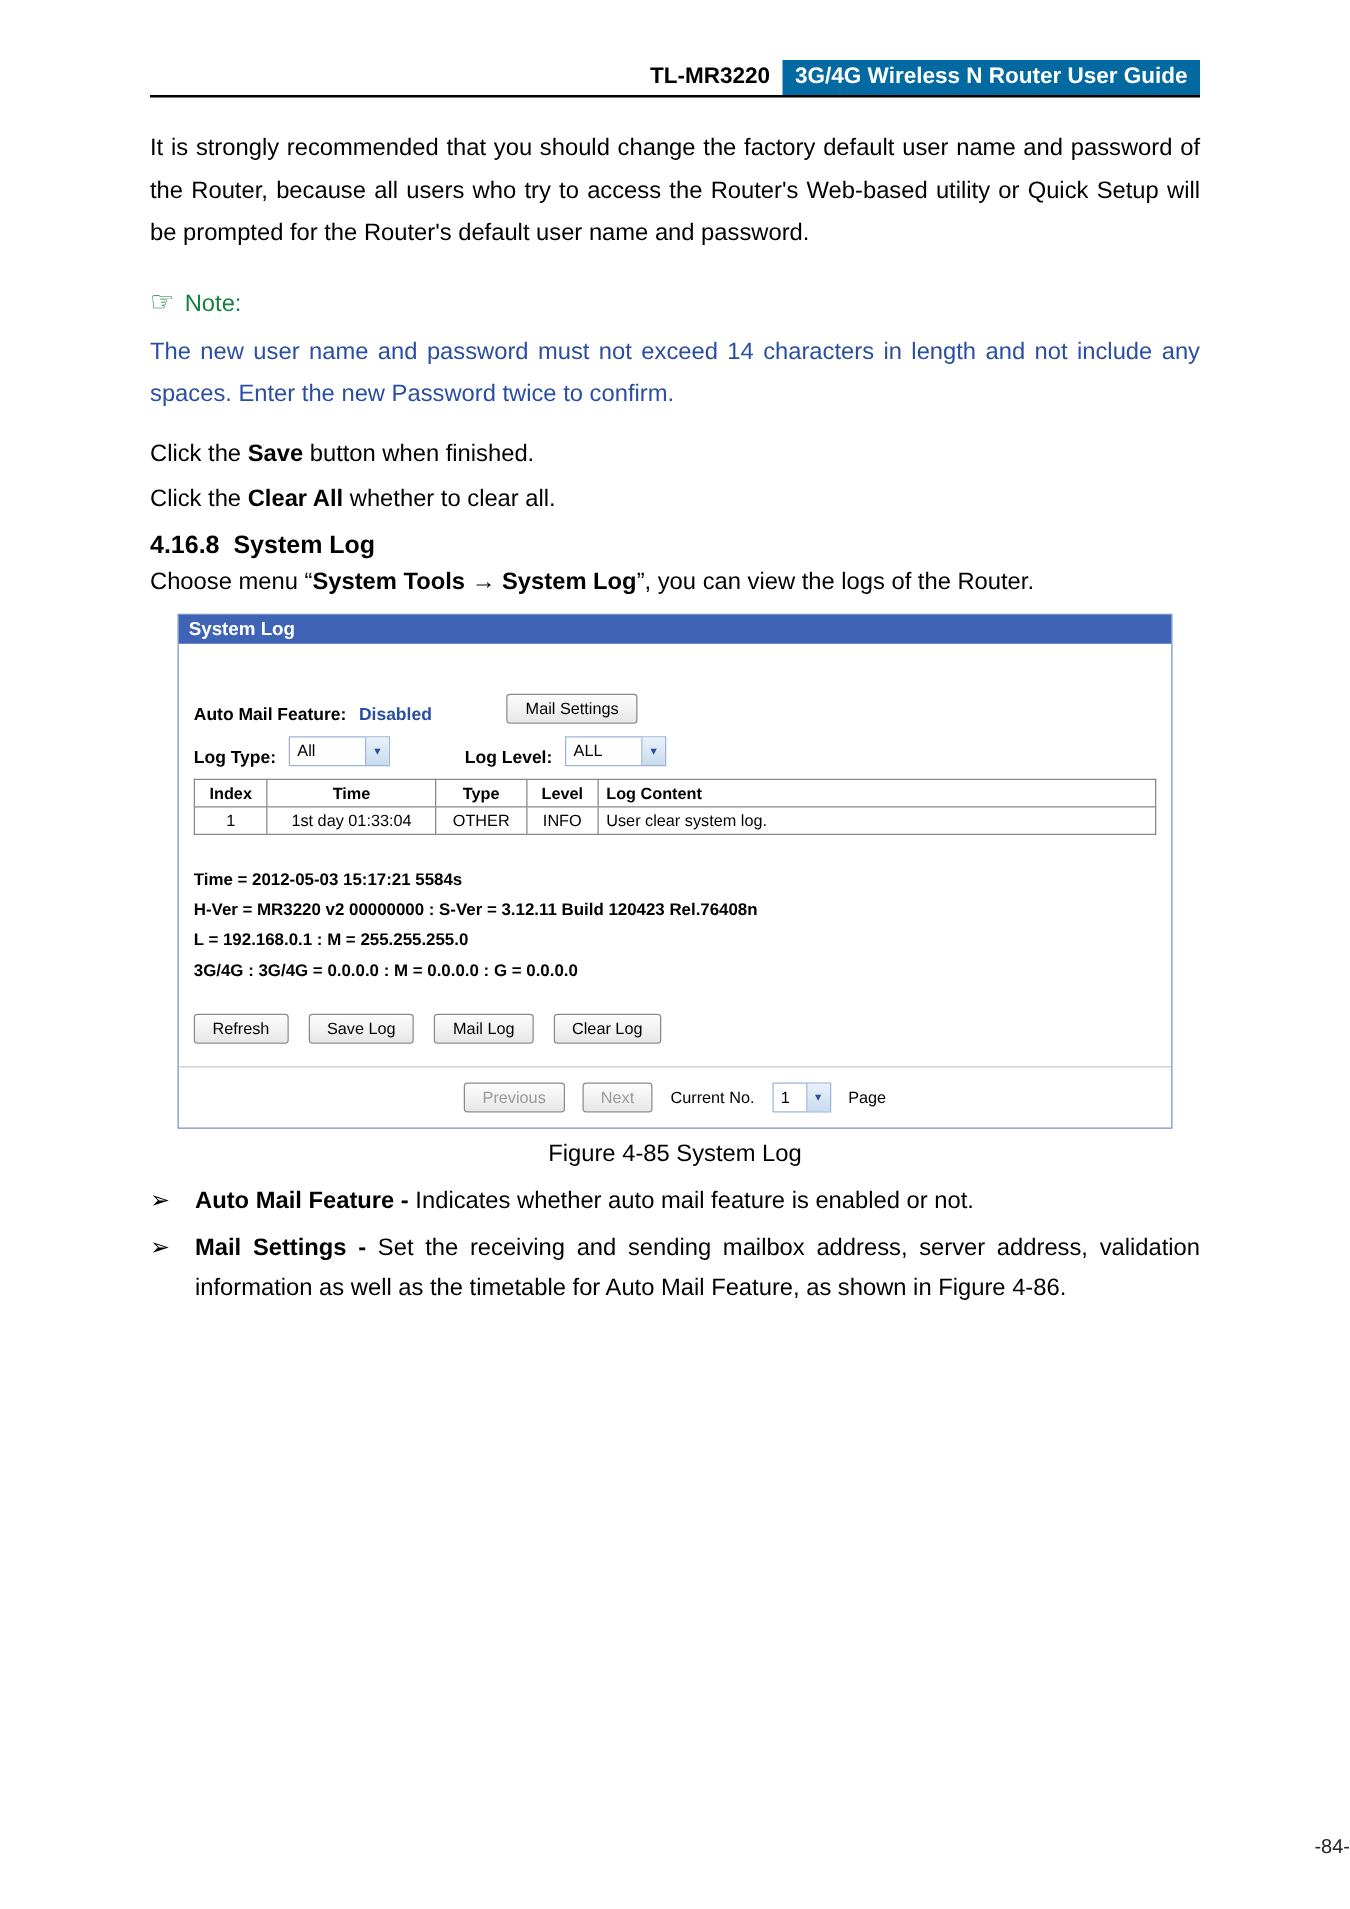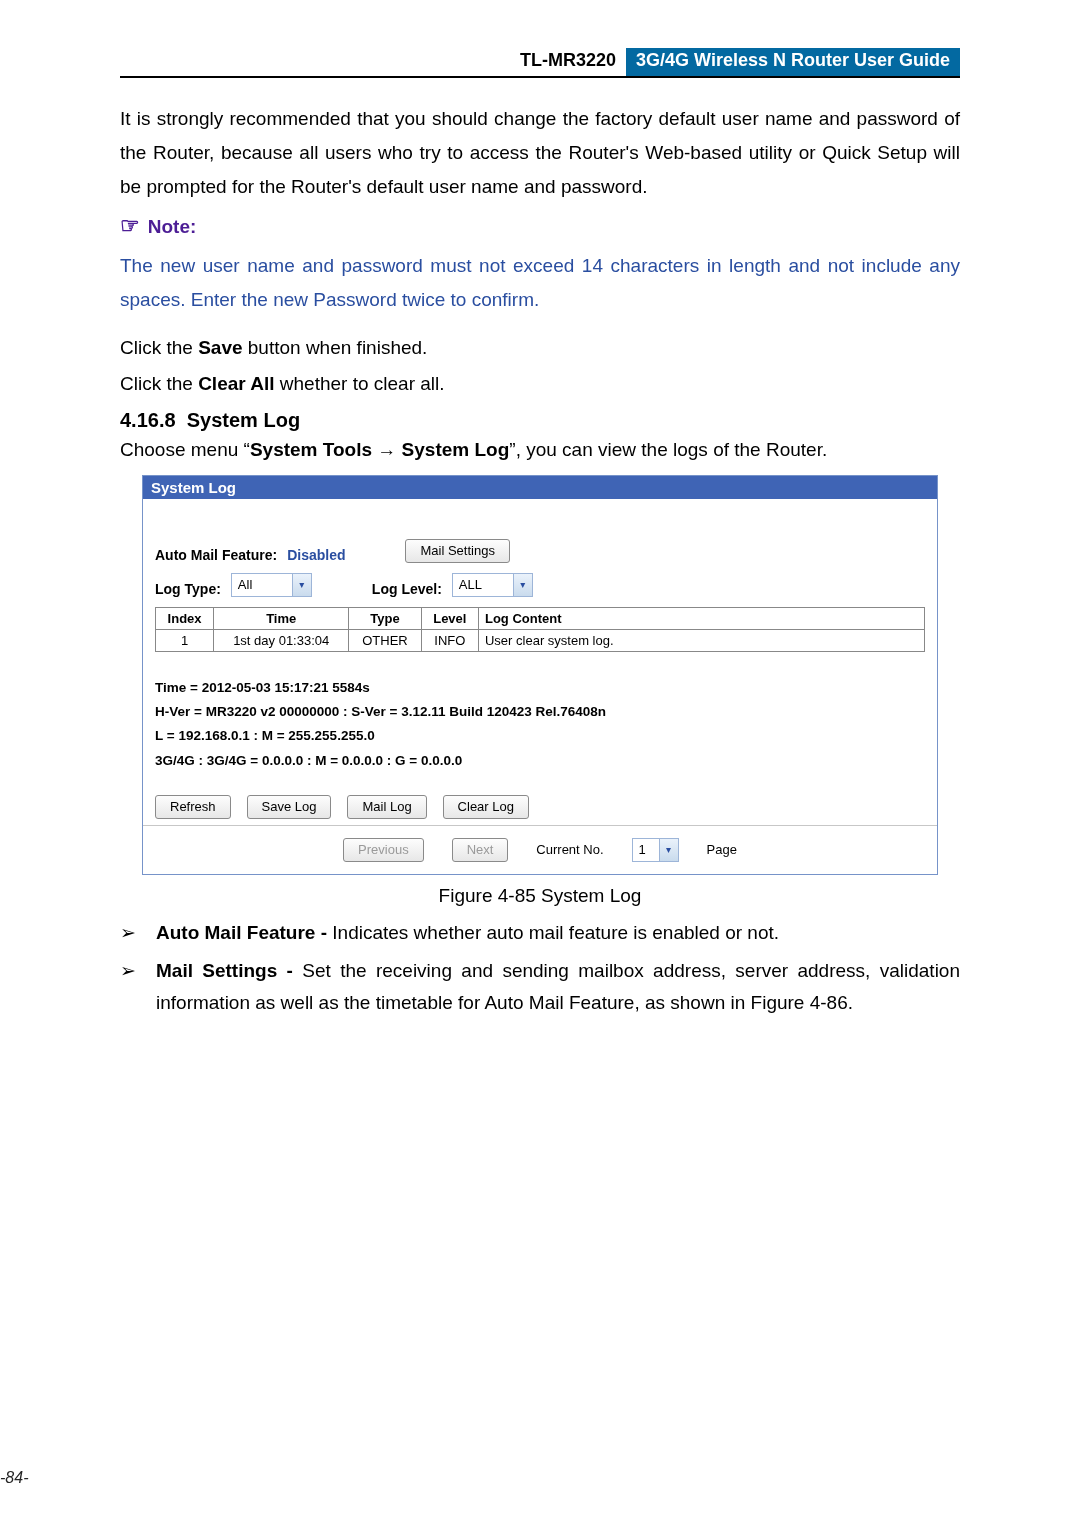--- a/index.html
+++ b/index.html
@@ -39,23 +39,23 @@
     padding: 2px 10px 0 10px;
   }
   
   .body-text {
     margin-top: 24px;
     font-size: 19px;
     line-height: 1.8;
     text-align: justify;
   }
   .note-head {
-    margin-top: 8px;
-    color: #4c1d95;
-    font-weight: bold;
+    margin-top: 24px;
+    color: #15803d;
+    font-weight: normal;
     font-size: 19px;
   }
   .note-head .hand {
     font-family: "Segoe UI Symbol", "Arial Unicode MS", sans-serif;
     font-size: 22px;
     margin-right: 8px;
   }
   .note-body {
     margin-top: 10px;
     color: #2a4ea0;
@@ -157,24 +157,24 @@
     font-size: 13.5px;
     font-weight: bold;
     line-height: 1.8;
   }
   .btn-row {
     display:flex; gap: 16px;
     margin-top: 22px;
   }
   .pager-row {
     border-top: 1px solid #c7c7c7;
-    margin: 6px -12px -14px -12px;
+    margin: 18px -12px -14px -12px;
     padding: 12px 12px 12px 12px;
     display:flex; align-items:center; justify-content:center;
-    gap: 28px;
+    gap: 14px;
     font-size: 13px;
   }
   .fig-caption {
     text-align: center;
     font-size: 19px;
     margin-top: 10px;
   }
   
   .b-list {
     margin-top: 10px;
@@ -188,24 +188,23 @@
   .b-item .mark {
     width: 36px;
     flex: 0 0 36px;
     font-family: "Segoe UI Symbol", "Arial Unicode MS", sans-serif;
   }
   .b-item .txt { flex: 1; text-align: justify; }
   .footer-num {
     position: absolute;
     bottom: 40px;
     left: 0; right: 0;
-    text-align: left;
+    text-align: right;
     font-size: 16px;
     color: #252525;
-    font-style: italic;
   }
   b { font-weight: bold; }
 </style>
 </head>
 <body>
 
 <div class="page">
 
   <div class="hdr">
     <div class="model">TL-MR3220</div>

